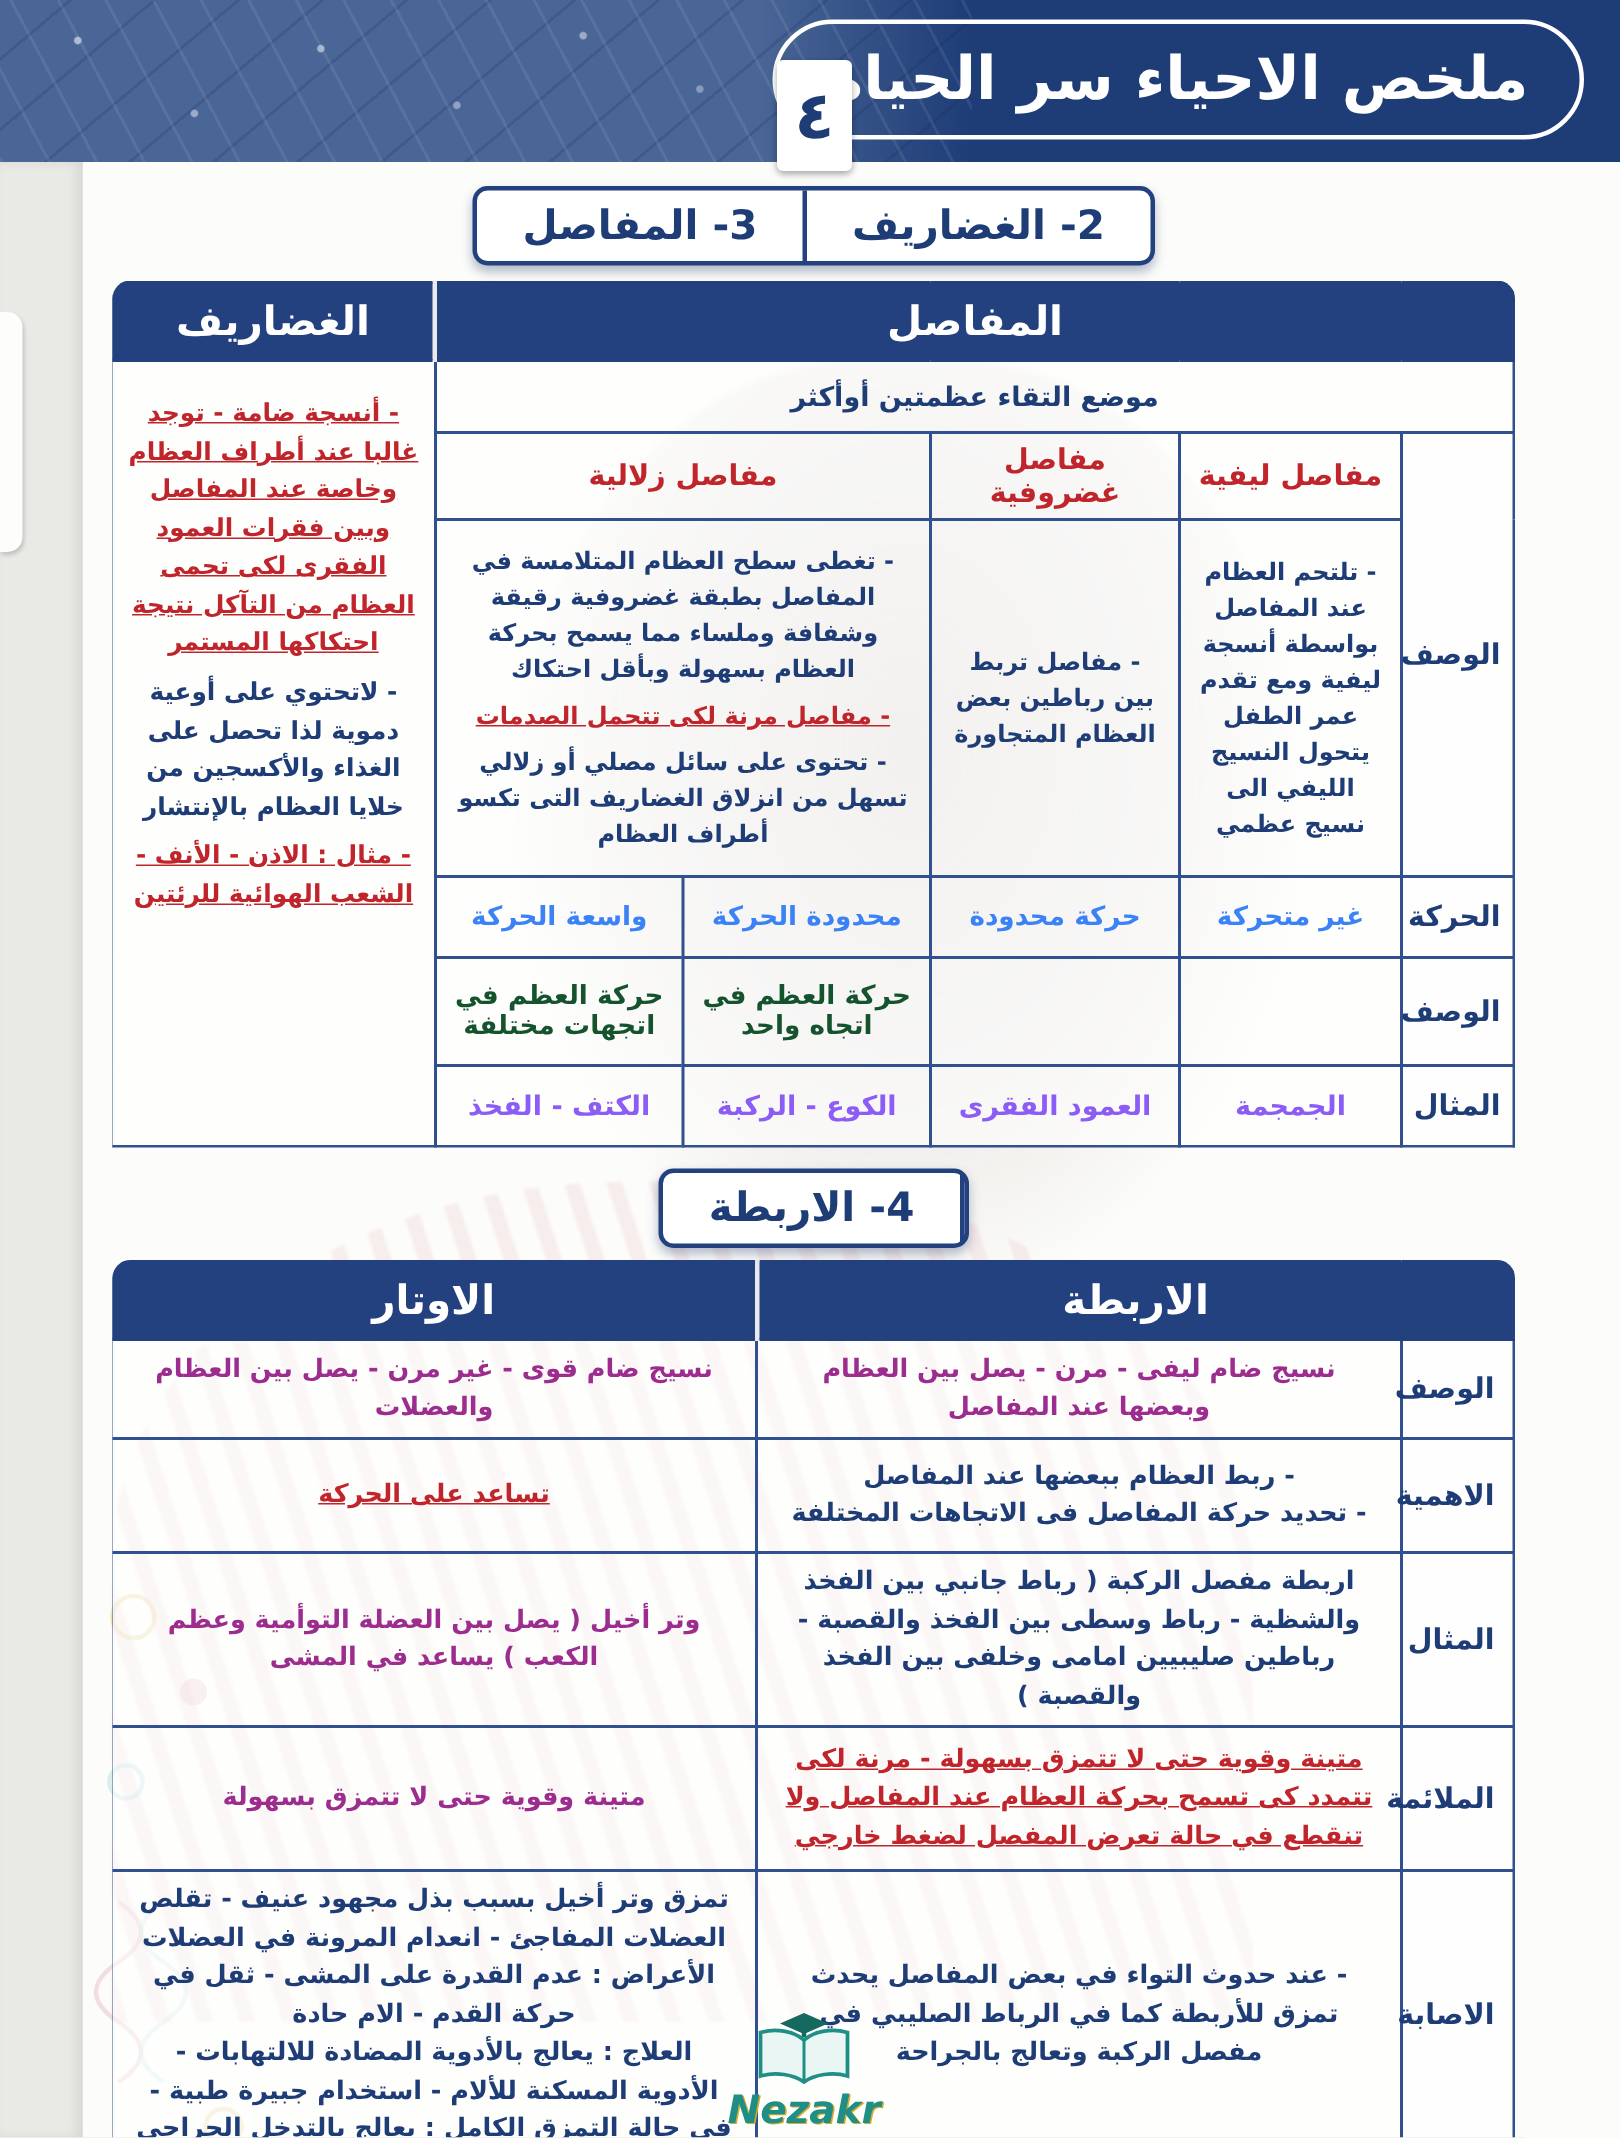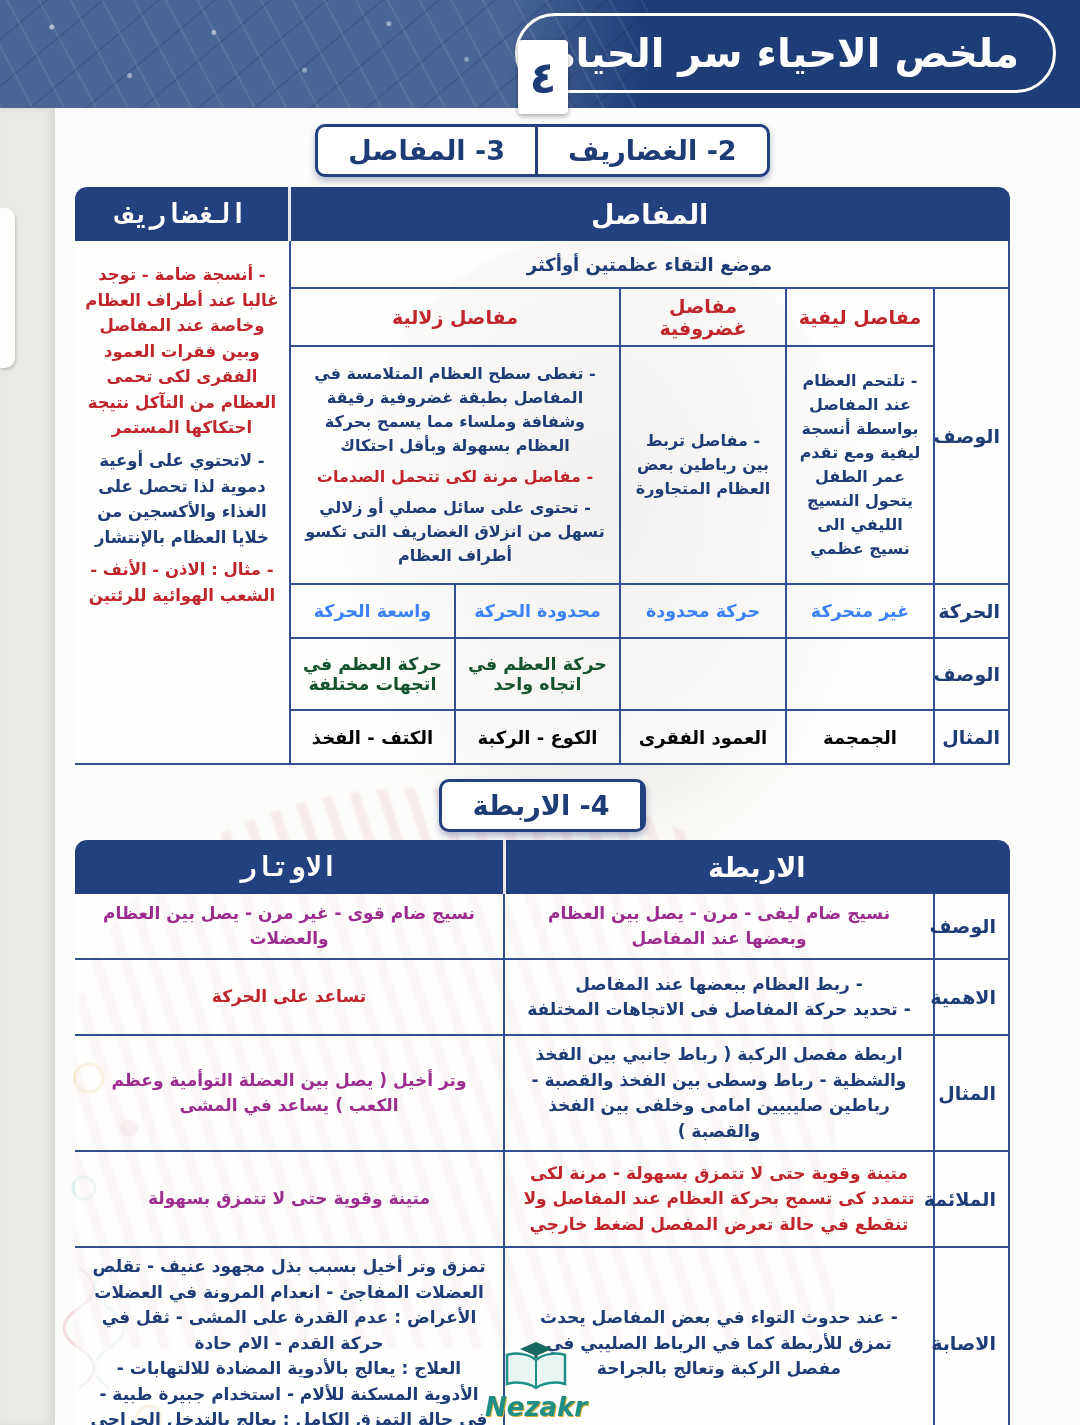--- a/index.html
+++ b/index.html
@@ -55,36 +55,36 @@
   .badge span:last-child{border-right:3px solid #24417f;}
   .badge2{margin:14px auto 0;}
 
   
   .tbl-wrap{position:relative;z-index:1;margin-top:10px;border-radius:12px 12px 0 0;overflow:hidden;}
   table{width:935px;border-collapse:collapse;table-layout:fixed;direction:rtl;}
   th,td{border:2px solid #31508f;font-weight:bold;text-align:center;vertical-align:middle;
         padding:4px 8px;box-sizing:border-box;}
   td{background:rgba(255,255,255,.55);}
   thead th{background:#24417f;color:#ffffff;font-size:27px;height:52px;border:2px solid #24417f;}
-  thead th + th{border-right:3px solid #e8e8ee;font-family:Liberation Mono, monospace;}
+  thead th + th{border-right:3px solid #e8e8ee;}
 
   .meeting{color:#1e3c76;font-size:18px;margin-left:44px;}
   .rlabel{color:#1e3c76;font-size:19px;background:rgba(255,255,255,.75);}
   .colhead{color:#c0252c;font-size:19px;}
   .desc{color:#1e3c76;font-size:16px;line-height:1.5;padding:8px 10px;text-align:center;}
   .item{margin:7px 0;}
   .cart-cell{vertical-align:top;padding-top:14px;font-size:16.5px;line-height:1.55;}
   .mv{font-size:17.5px;color:#3b82f6;}
   .d2{font-size:17.5px;color:#14532d;}
-  .ex{font-size:18px;color:#000000;}
+  .ex{font-size:18px;color:#8b5cf6;}
 
   .t2 td{font-size:17px;line-height:1.5;white-space:pre-line;padding:6px 12px;}
   .t2 .rlabel{font-size:19px;}
 
-  [data-color="red"]{color:#c0252c;}
+  [data-color="red"]{color:#c0252c;text-decoration:underline;}
   [data-color="navy"]{color:#1e3c76;}
   [data-color="magenta"]{color:#9c2d8f;}
 
   
   .watermark{position:absolute;left:430px;top:1232px;z-index:3;display:flex;flex-direction:column;
     align-items:center;gap:2px;}
   .wm-name{font-size:26px;font-weight:bold;font-style:italic;color:#1f8f86;
     text-shadow:1px 1px 0 #d8a92f;}
 </style>
 </head>

